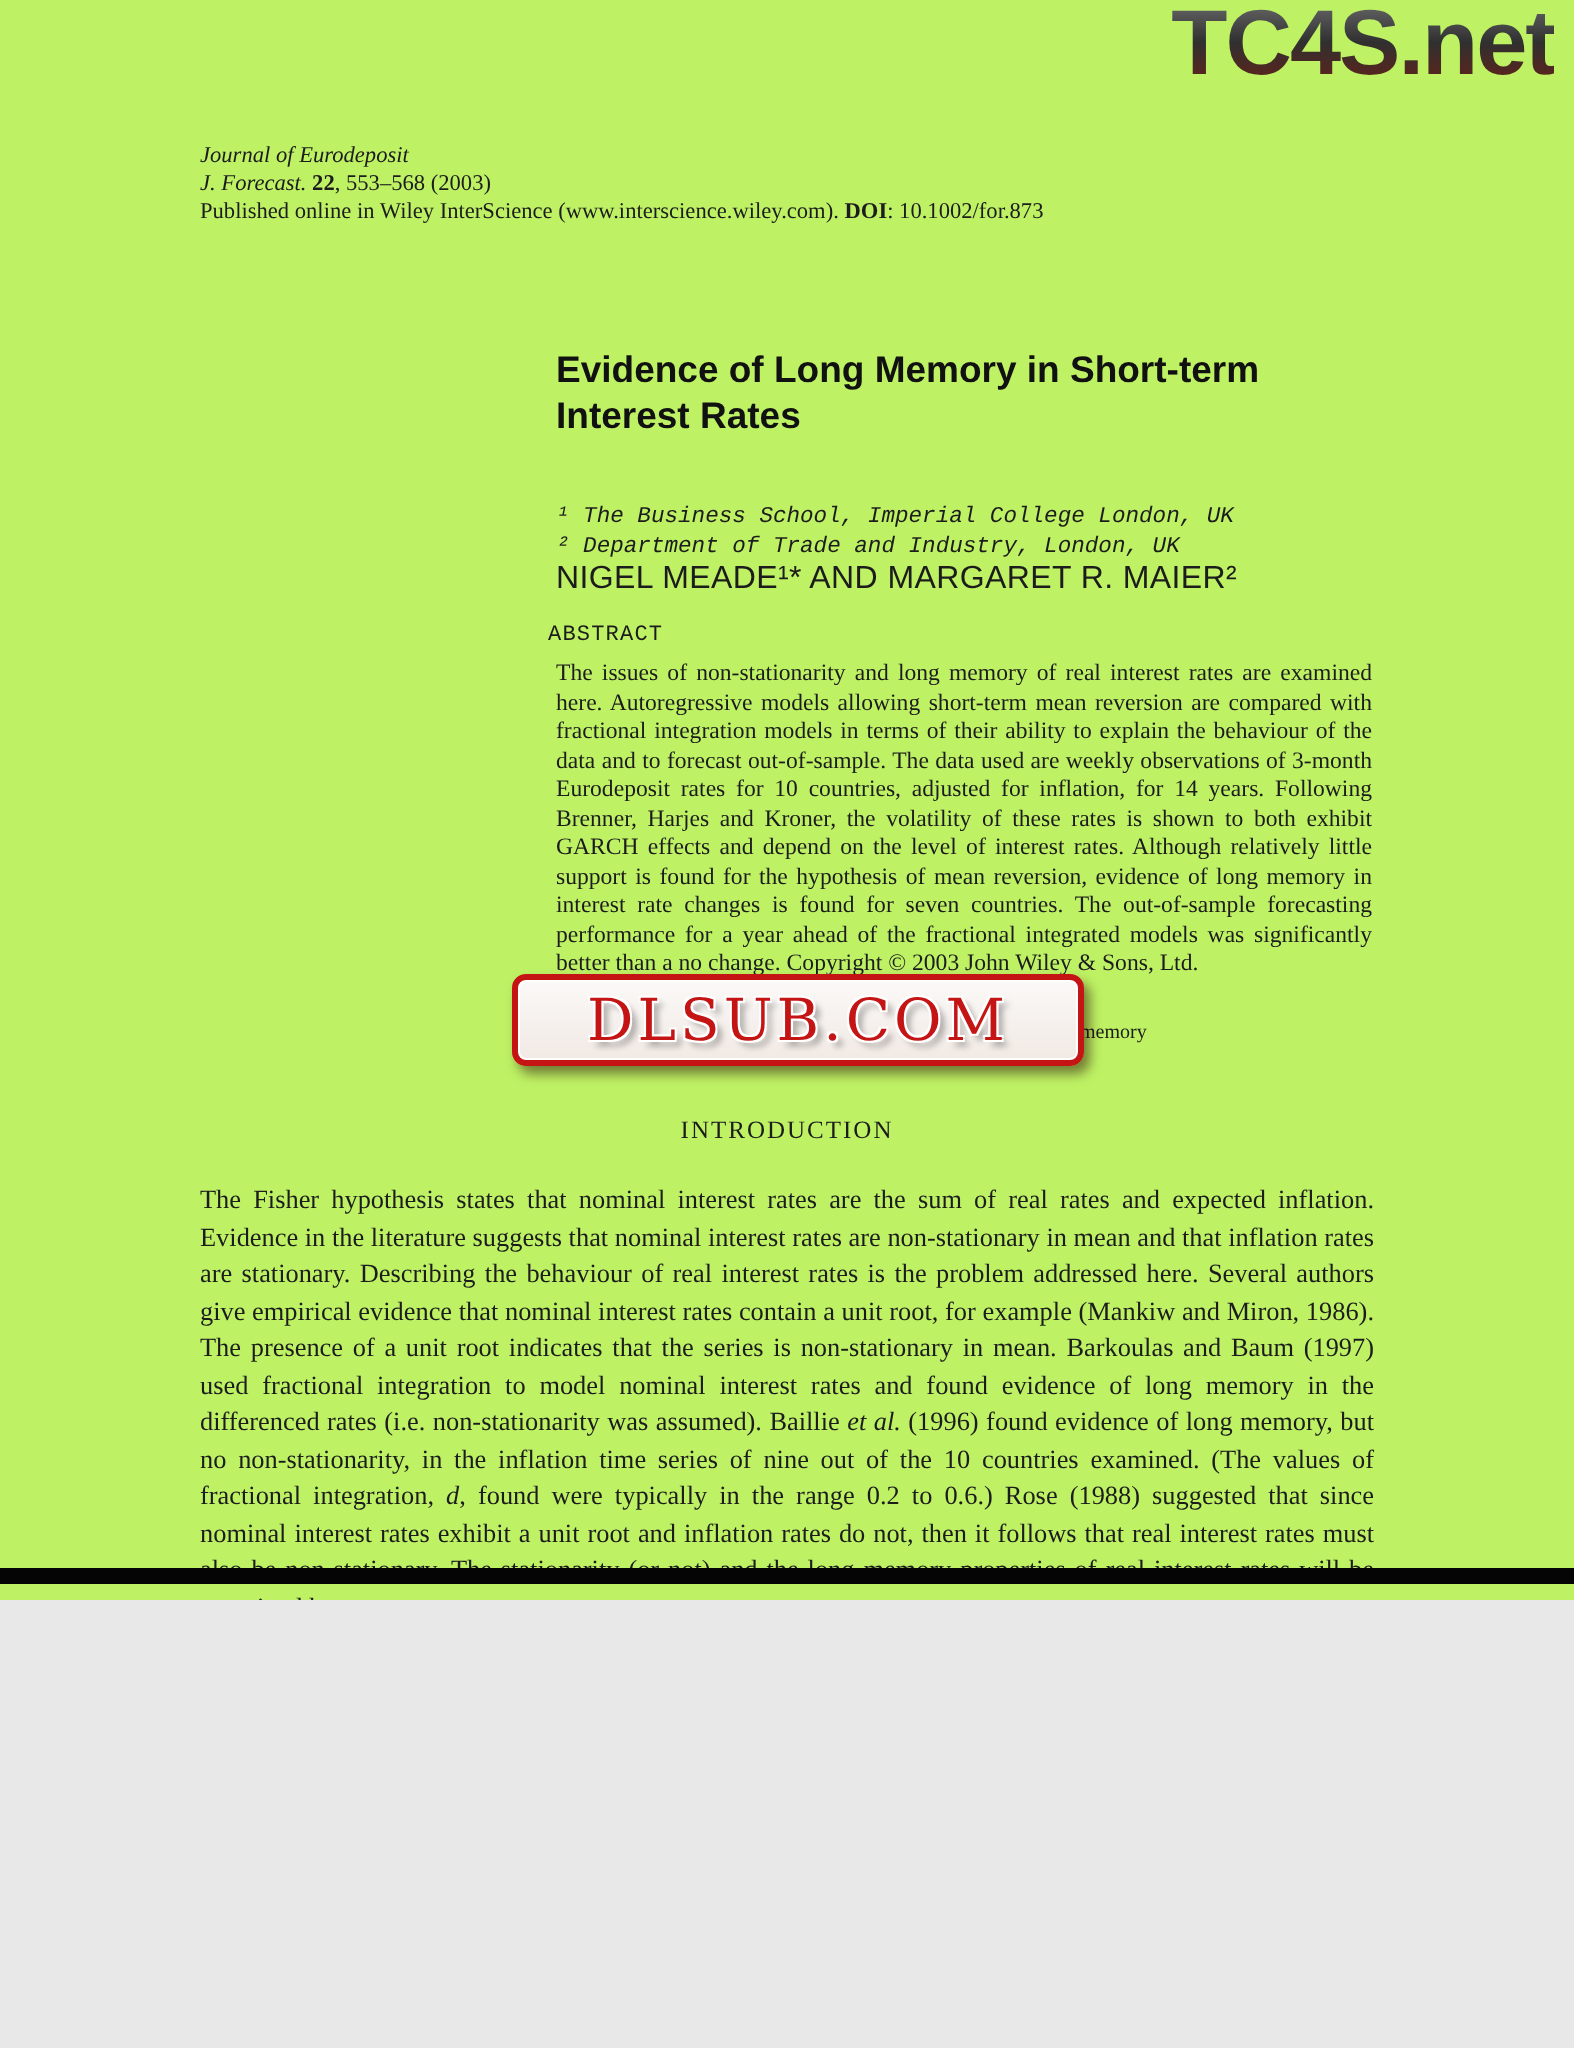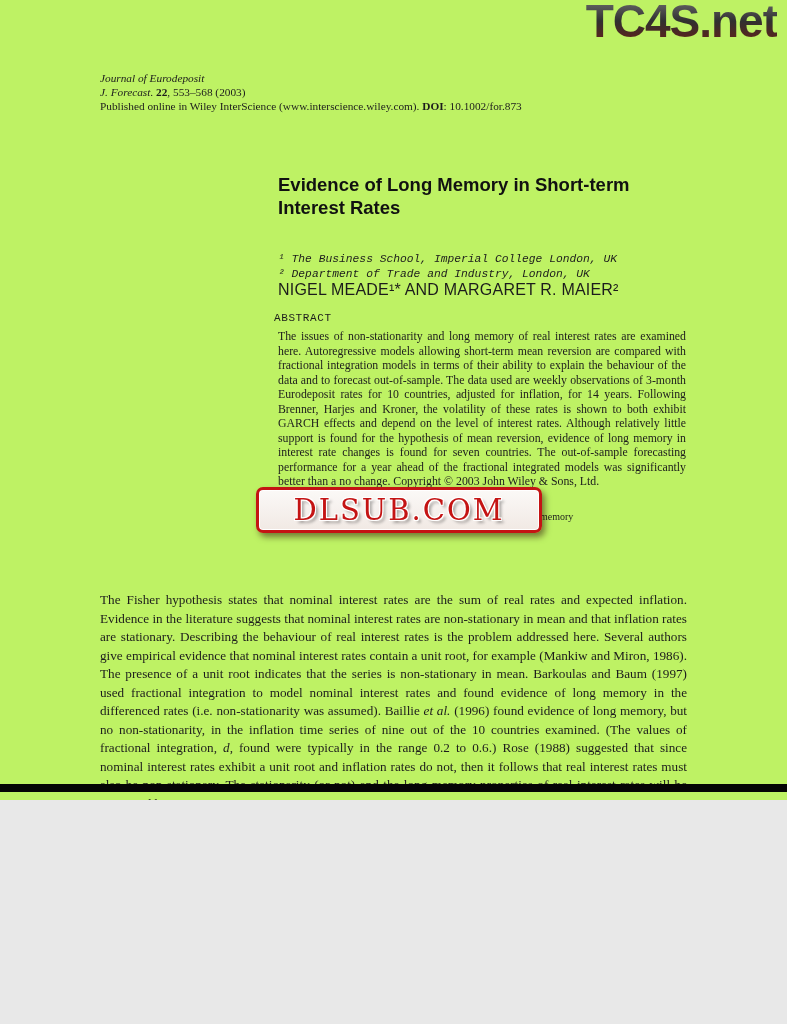--- a/index.html
+++ b/index.html
@@ -112,20 +112,21 @@
 
   <div class="abstract-heading">ABSTRACT</div>
   <div class="abstract-body">The issues of non-stationarity and long memory of real interest rates are examined here. Autoregressive models allowing short-term mean reversion are compared with fractional integration models in terms of their ability to explain the behaviour of the data and to forecast out-of-sample. The data used are weekly observations of 3-month Eurodeposit rates for 10 countries, adjusted for inflation, for 14 years. Following Brenner, Harjes and Kroner, the volatility of these rates is shown to both exhibit GARCH effects and depend on the level of interest rates. Although relatively little support is found for the hypothesis of mean reversion, evidence of long memory in interest rate changes is found for seven countries. The out-of-sample forecasting performance for a year ahead of the fractional integrated models was significantly better than a no change. Copyright © 2003 John Wiley &amp; Sons, Ltd.</div>
 
   <div class="keywords-frag">memory</div>
 
   <div class="stamp">
     <span class="stamp-text">DLSUB.COM</span>
   </div>
 
+  <div class="intro-heading">INTRODUCTION</div>
 
   <p class="body-text" style="margin:0;"><span>The Fisher hypothesis states that nominal interest rates are the sum of real rates and expected inflation. Evidence in the literature suggests that nominal interest rates are non-stationary in mean and that inflation rates are stationary. Describing the behaviour of real interest rates is the problem addressed here. Several authors give empirical evidence that nominal interest rates contain a unit root, for example (Mankiw and Miron, 1986). The presence of a unit root indicates that the series is non-stationary in mean. Barkoulas and Baum (1997) used fractional integration to model nominal interest rates and found evidence of long memory in the differenced rates (i.e. non-stationarity was assumed). Baillie </span><span class="it">et al.</span><span> (1996) found evidence of long memory, but no non-stationarity, in the inflation time series of nine out of the 10 countries examined. (The values of fractional integration, </span><span class="it">d</span><span>, found were typically in the range 0.2 to 0.6.) Rose (1988) suggested that since nominal interest rates exhibit a unit root and inflation rates do not, then it follows that real interest rates must also be non-stationary. The stationarity (or not) and the long memory properties of real interest rates will be examined here.</span></p>
 
   <div class="footnote-rule"></div>
 
   <div class="copyright">Copyright © 2003 John Wiley &amp; Sons, Ltd.</div>
 
   <div class="traders">TradersXtreme.com</div>
 
   <div class="bottom-bar"></div>

